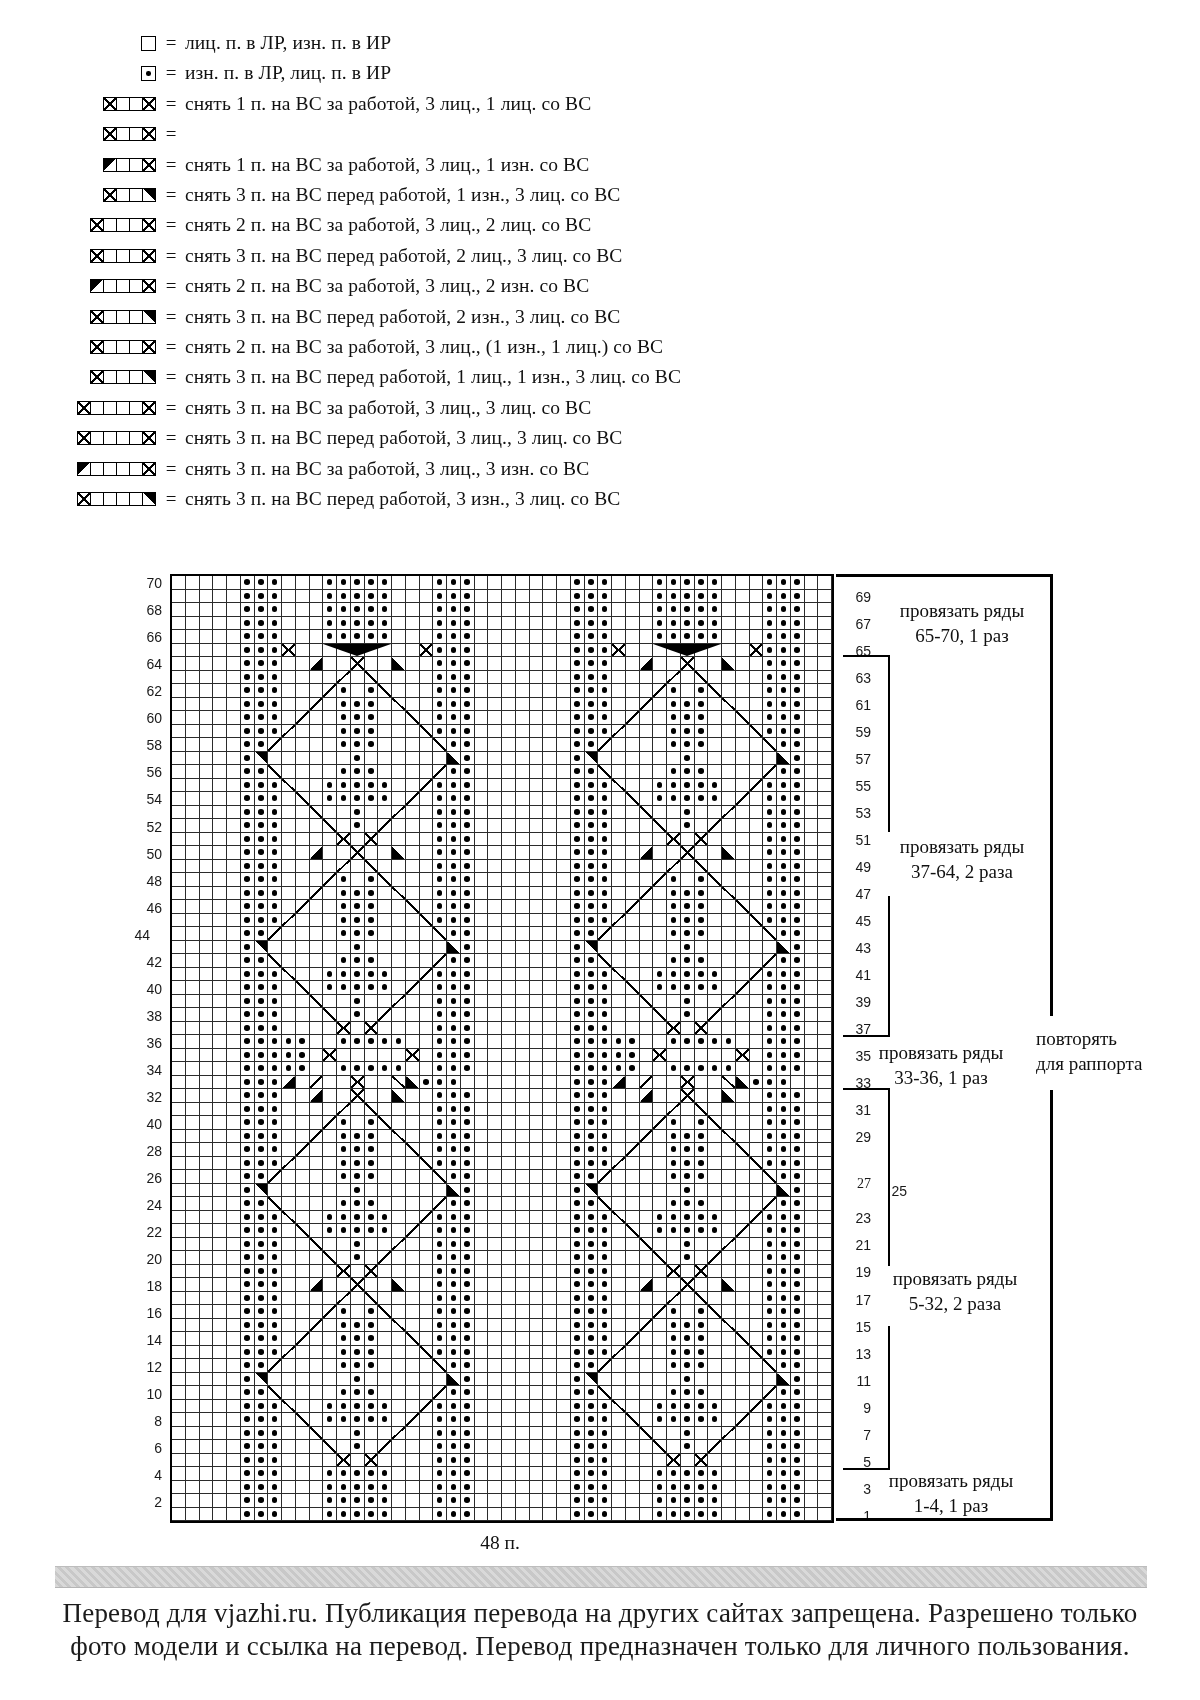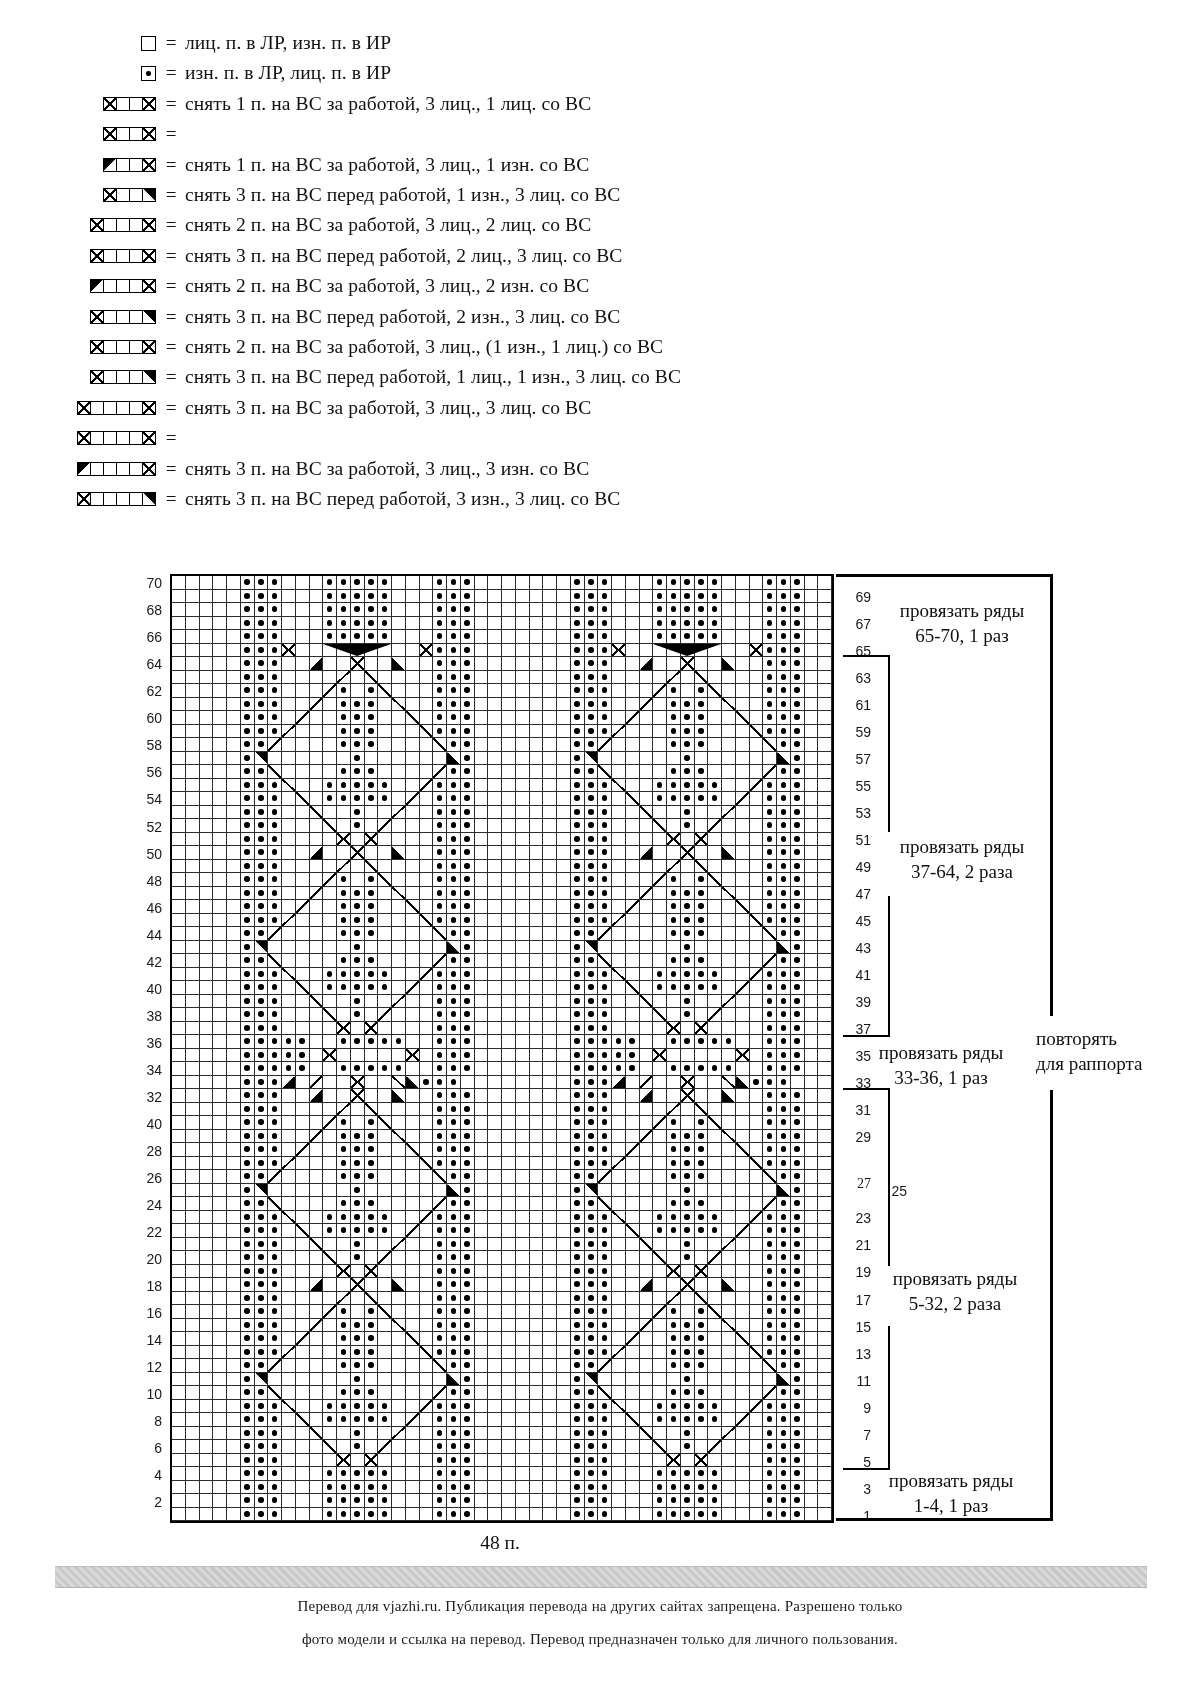--- a/index.html
+++ b/index.html
@@ -44,21 +44,21 @@
 
   .ann{position:absolute;text-align:center;font-size:19px;line-height:25px;color:#101010;}
   .ann.leftal{text-align:left;}
 
   #stitchcount{position:absolute;left:430px;top:1532px;width:140px;text-align:center;font-size:19.5px;}
 
   
   #graybar{position:absolute;left:55px;top:1566px;width:1092px;height:20px;
            background:repeating-linear-gradient(45deg,#d9d9d9 0 3px,#c8c8c8 3px 6px);
            border-top:1px solid #bdbdbd;border-bottom:1px solid #b5b5b5;}
-  .footline{position:absolute;left:0;width:1200px;text-align:center;font-size:15px;color:#1b1b1b;letter-spacing:.2px;}
+  .footline{position:absolute;left:0;width:1200px;text-align:center;font-size:27px;color:#1b1b1b;letter-spacing:.2px;}
 </style>
 </head>
 <body>
 
 <div id="page">
 
   <div id="legend">
       <div class="lg-row" style="top: 30px; left: 0px; width: 800px;">
         <span class="lg-sym">
           <span class="sq"></span>
@@ -219,20 +219,21 @@
           <span class="strip">
             <span class="mc p-x"></span>
             <span class="mc"></span>
             <span class="mc"></span>
             <span class="mc"></span>
             <span class="mc"></span>
             <span class="mc p-x"></span>
           </span>
         </span>
         <span class="lg-eq">=</span>
+        <span class="lg-tx">снять 3 п. на ВС перед работой, 3 лиц., 3 лиц. со ВС</span>
       </div>
       <div class="lg-row" style="top: 455.6px; left: 0px; width: 800px;">
         <span class="lg-sym">
           <span class="strip">
             <span class="mc p-tl"></span>
             <span class="mc"></span>
             <span class="mc"></span>
             <span class="mc"></span>
             <span class="mc"></span>
             <span class="mc p-x"></span>
@@ -5907,21 +5908,21 @@
       <span class="rnum left" style="left: 120px; top: 656.343px;">64</span>
       <span class="rnum left" style="left: 120px; top: 683.372px;">62</span>
       <span class="rnum left" style="left: 120px; top: 710.4px;">60</span>
       <span class="rnum left" style="left: 120px; top: 737.429px;">58</span>
       <span class="rnum left" style="left: 120px; top: 764.457px;">56</span>
       <span class="rnum left" style="left: 120px; top: 791.486px;">54</span>
       <span class="rnum left" style="left: 120px; top: 818.515px;">52</span>
       <span class="rnum left" style="left: 120px; top: 845.543px;">50</span>
       <span class="rnum left" style="left: 120px; top: 872.572px;">48</span>
       <span class="rnum left" style="left: 120px; top: 899.6px;">46</span>
-      <span class="rnum left" style="left: 120px; top: 926.629px;">44</span>
+      <span class="rnum left" style="left: 108px; top: 926.629px;">44</span>
       <span class="rnum left" style="left: 120px; top: 953.658px;">42</span>
       <span class="rnum left" style="left: 120px; top: 980.686px;">40</span>
       <span class="rnum left" style="left: 120px; top: 1007.71px;">38</span>
       <span class="rnum left" style="left: 120px; top: 1034.74px;">36</span>
       <span class="rnum left" style="left: 120px; top: 1061.77px;">34</span>
       <span class="rnum left" style="left: 120px; top: 1088.8px;">32</span>
       <span class="rnum left" style="left: 120px; top: 1115.83px;">40</span>
       <span class="rnum left" style="left: 120px; top: 1142.86px;">28</span>
       <span class="rnum left" style="left: 120px; top: 1169.89px;">26</span>
       <span class="rnum left" style="left: 120px; top: 1196.91px;">24</span>

